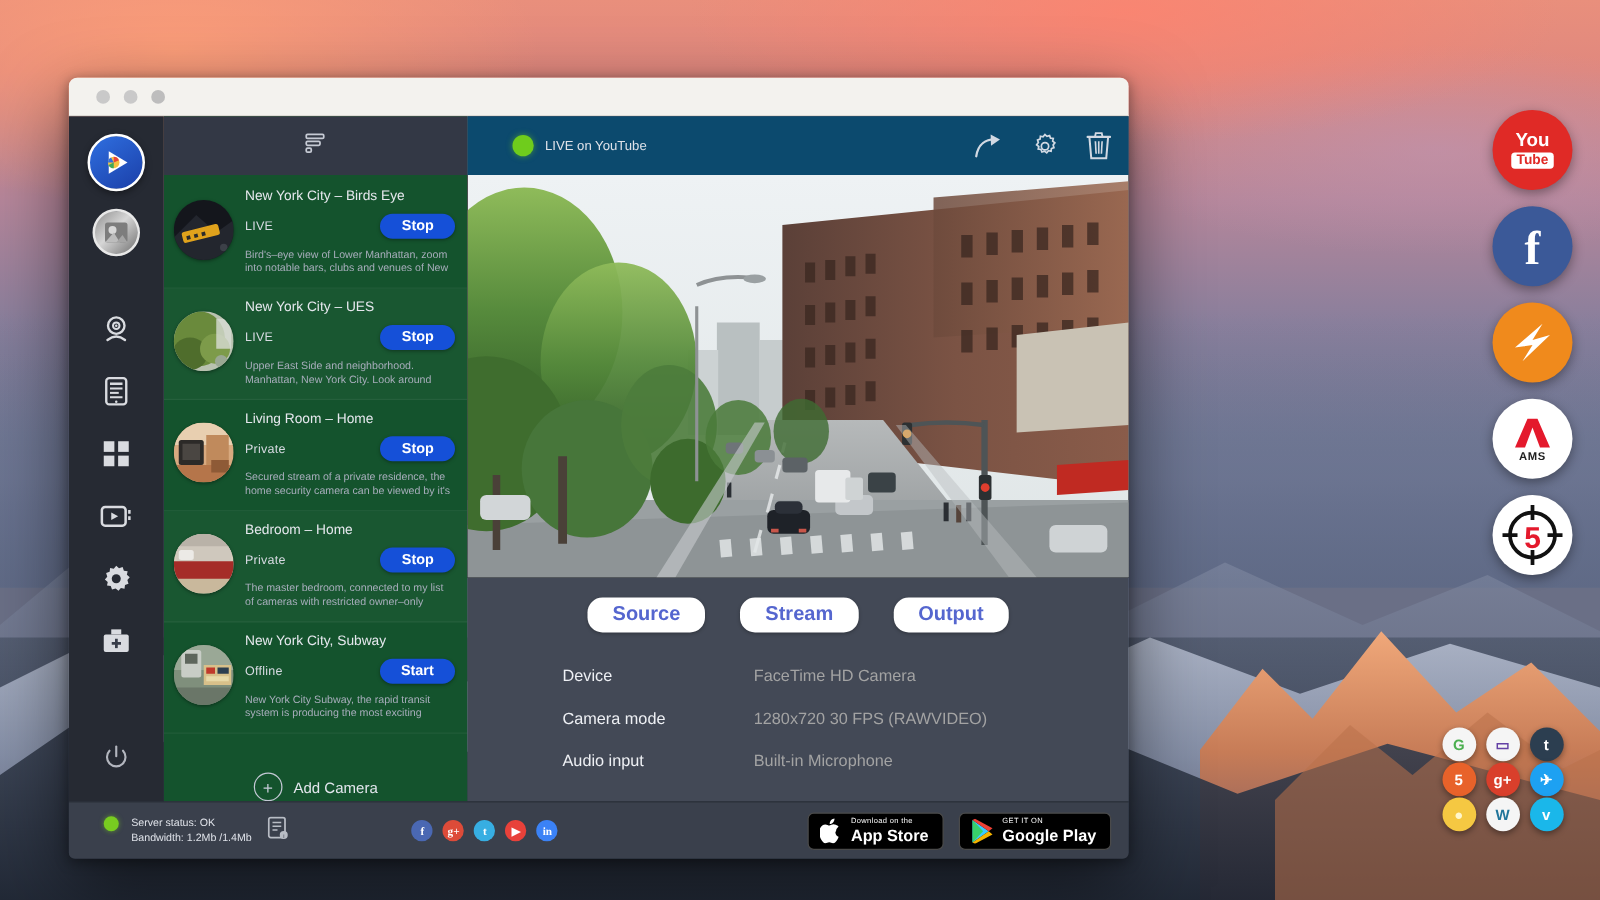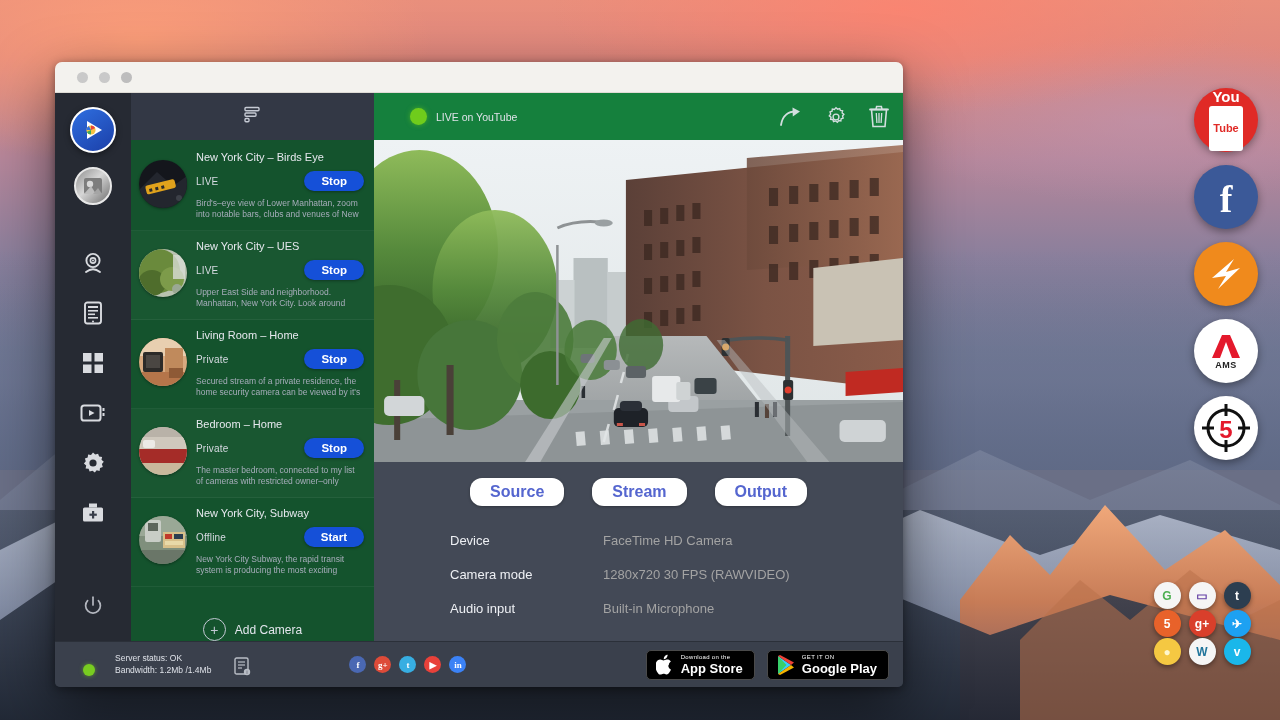--- a/index.html
+++ b/index.html
@@ -108,21 +108,21 @@
   }
   .addcam-circ{
     width:21px;height:21px;border-radius:50%;border:1.5px solid #c3c8d4;
     display:flex;align-items:center;justify-content:center;
     color:#c3c8d4;font-size:14px;line-height:1;
   }
   .addcam-lbl{color:#e3e6ed;font-size:12px;}
   
   .maincol{flex:1;background:#434956;display:flex;flex-direction:column;min-width:0;}
   .mainhead{
-    height:47px;flex:0 0 47px;background:#15803d;
+    height:47px;flex:0 0 47px;background:#0c4a6e;
     display:flex;align-items:center;padding:0 14px;gap:12px;
   }
   .live-wrap{display:flex;align-items:center;gap:9px;margin-left:22px;}
   .live-dot{width:17px;height:17px;border-radius:50%;background:#6fcc1c;
     box-shadow:0 0 5px rgba(111,204,28,.55);}
   .live-lbl{color:#dfe2e9;font-size:10.5px;}
   .head-actions{margin-left:auto;display:flex;align-items:center;gap:22px;}
   .head-ico{cursor:pointer;opacity:.92;display:flex;}
   .video-wrap{height:322px;flex:0 0 322px;position:relative;overflow:hidden;background:#121212;}
   .tabs{display:flex;justify-content:center;gap:28px;margin-top:16px;}
@@ -133,21 +133,21 @@
   }
   .info{padding:27px 0 0 76px;}
   .info-row{display:flex;margin-bottom:19px;}
   .info-key{width:153px;color:#eef0f4;font-size:13px;}
   .info-val{color:#a3a3a3;font-size:13px;}
   
   .statusbar{
     height:45px;flex:0 0 45px;background:#3a404c;display:flex;align-items:center;
     padding:0 14px;border-top:1px solid rgba(0,0,0,.25);
   }
-  .srv{display:flex;align-items:flex-end;gap:20px;margin-left:14px;}
+  .srv{display:flex;align-items:flex-start;gap:10px;margin-left:14px;}
   .srv-dot{width:12px;height:12px;border-radius:50%;background:#78cc20;box-shadow:0 0 4px rgba(120,204,32,.6);}
   .srv-txt{color:#dfe2e9;font-size:8.5px;line-height:11.5px;}
   .srv-ico{margin-left:3px;opacity:.85;display:flex;}
   .social{display:flex;gap:8px;margin-left:98px;}
   .soc{width:17px;height:17px;border-radius:50%;display:flex;align-items:center;
     justify-content:center;color:#fff;font-size:9px;font-weight:bold;font-family:"Liberation Serif",serif;}
   .stores{margin-left:auto;display:flex;gap:12px;}
   .store{
     background:#000;border:1px solid #4a4a4a;border-radius:5px;height:28px;
     display:flex;align-items:center;gap:7px;padding:0 11px 0 9px;cursor:pointer;
@@ -202,21 +202,21 @@
     <path d="M960,300 L1010,235 L1050,275 L1105,205 L1165,270 L1225,230 L1280,285 L1280,420 L960,420 Z" fill="url(#mtnGlow)"></path>
     <path d="M0,320 L80,265 L160,310 L250,255 L340,315 L440,275 L540,325 L650,285 L760,330 L880,290 L990,335 L1110,295 L1280,340 L1280,420 L0,420 Z" fill="url(#mtnDark)" opacity=".9"></path>
     <path d="M1020,340 L1080,280 L1130,320 L1190,270 L1250,315 L1280,300 L1280,420 L1020,420 Z" fill="#b9714b" opacity=".55"></path>
   </svg>
 </div>
 
 <div class="dockcol">
   <div class="dock-ico" style="background:#e02a26;">
     <div style="display:flex;flex-direction:column;align-items:center;gap:2px;">
       <span style="color:#fff;font-size:15px;font-weight:bold;line-height:1;">You</span>
-      <span style="background:#fff;color:#e02a26;font-size:11px;font-weight:bold;border-radius:3px;padding:16px 4px;line-height:13px;">Tube</span>
+      <span style="background:#fff;color:#e02a26;font-size:11px;font-weight:bold;border-radius:3px;padding:0 4px;line-height:13px;">Tube</span>
     </div>
   </div>
   <div class="dock-ico" style="background:#3b5998;">
     <span style="color:#fff;font-size:38px;font-weight:bold;font-family:'Liberation Serif',serif;line-height:1;margin-top:4px;">f</span>
   </div>
   <div class="dock-ico" style="background:#f08a1c;">
     <svg width="44" height="44" viewBox="0 0 44 44">
       <path d="M8 26 L30 7 L22 20 L36 16 L14 37 L22 24 Z" fill="#fff"></path>
     </svg>
   </div>

